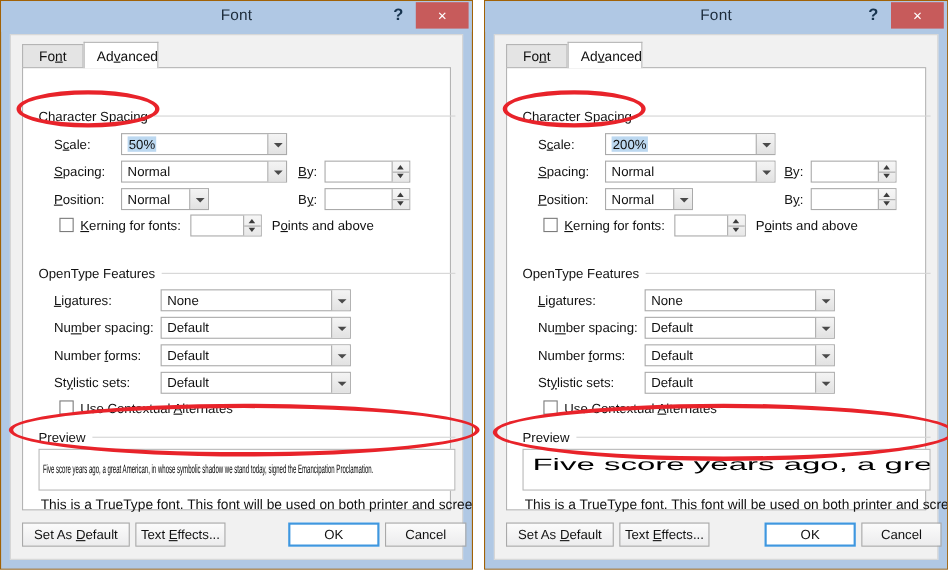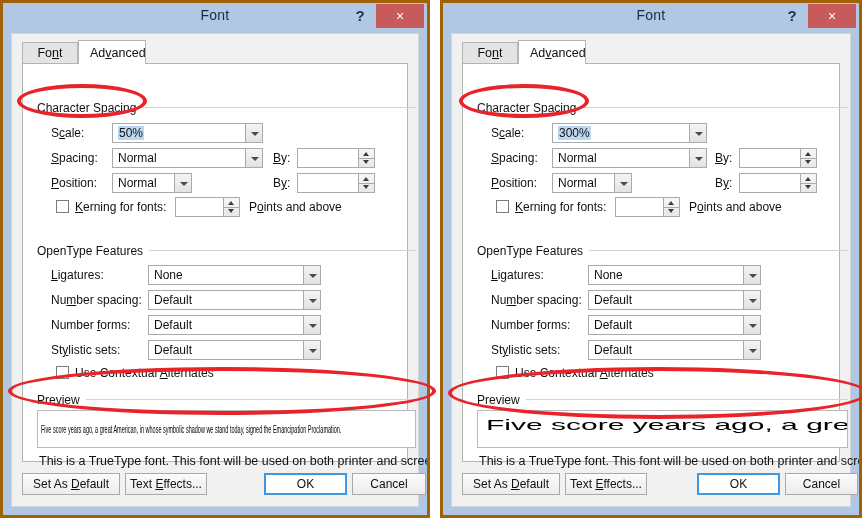--- a/index.html
+++ b/index.html
@@ -15,21 +15,21 @@
     background: #ffffff;
   }
 
   
   .dialog {
     position: absolute;
     top: 0;
     width: 430px;
     height: 518px;
     background: #b0c8e4;
-    border: 3px solid #a16207;
+    border: 1px solid #a16207;
     box-sizing: border-box;
     overflow: hidden;
   }
   .dialog.left  { left: 0px;   }
   .dialog.right { left: 440px; width: 422px; }
 
   .titlebar {
     position: relative;
     height: 28px;
     background: #b0c8e4;
@@ -403,21 +403,21 @@
         <div class="tab t1 active"><span>Ad</span><u>v</u><span>anced</span></div>
       </div>
 
       <div class="pane">
 
         <div class="group-label" style="left:14px; top:37px;">Character Spacing</div>
         <div class="group-rule" style="left:110px; top:43px; width:275px;"></div>
 
         <div class="lbl" style="left:28px; top:62px;"><span>S</span><u>c</u><span>ale:</span></div>
         <div class="combo" style="left:89px; top:59px; width:155px;">
-          <div class="val sel">300%</div>
+          <div class="val sel">200%</div>
           <div class="arrow"></div>
         </div>
 
         <div class="lbl" style="left:28px; top:87px;"><u>S</u><span>pacing:</span></div>
         <div class="combo" style="left:89px; top:84px; width:155px;">
           <div class="val">Normal</div>
           <div class="arrow"></div>
         </div>
         <div class="lbl" style="left:252px; top:87px;"><u>B</u><span>y:</span></div>
         <div class="spin" style="left:276px; top:84px; width:78px;">

